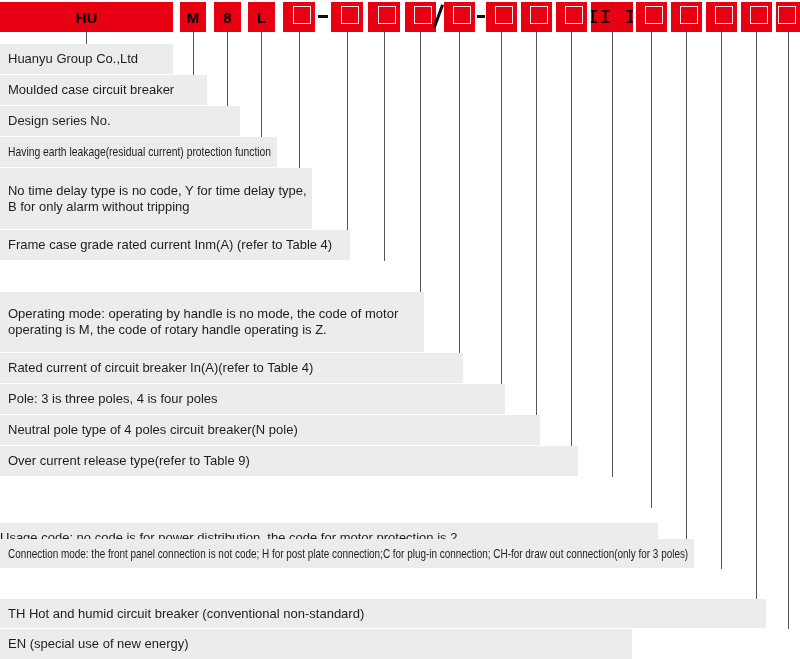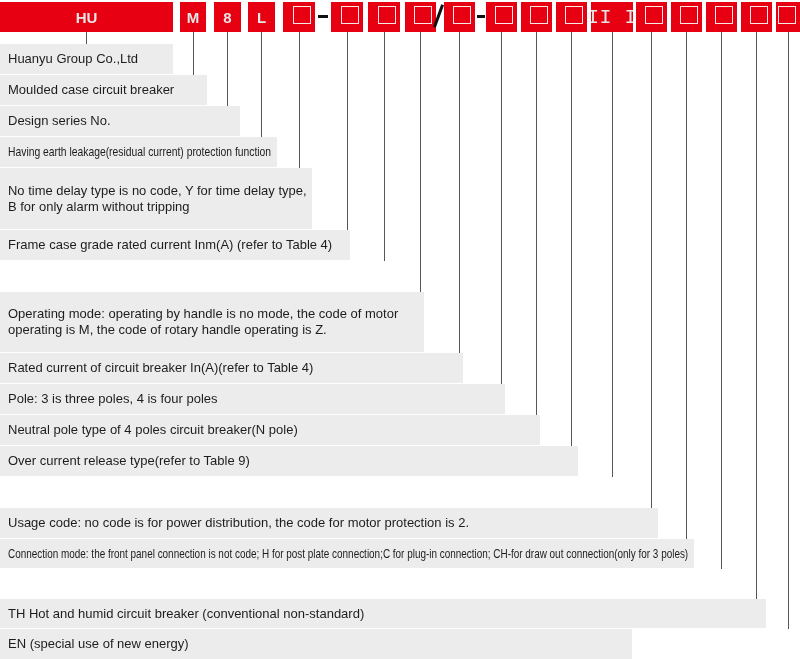--- a/index.html
+++ b/index.html
@@ -7,21 +7,21 @@
     position:relative;
     width:800px;height:659px;
     background:#ffffff;
     overflow:hidden;
     font-family:"Liberation Sans", sans-serif;
   }
   
   .bar-box{
     position:absolute;top:2px;height:30px;
     background:#e60012;
-    color:#e5e5e5;
+    color:#000000;
     display:flex;align-items:center;justify-content:center;
     font-size:15px;font-weight:bold;
     overflow:hidden;
   }
   .box-label{white-space:pre;}
   .box-label.serif{
     font-family:Liberation Mono, monospace;
     font-weight:normal;font-size:20px;letter-spacing:.5px;
   }
   .ph-square{
@@ -189,21 +189,21 @@
     </div>
   <div class="legend-row" style="top:384px;height:30px;width:505px">
       <span class="row-label">Pole: 3 is three poles, 4 is four poles</span>
     </div>
   <div class="legend-row" style="top:415px;height:30px;width:540px">
       <span class="row-label">Neutral pole type of 4 poles circuit breaker(N pole)</span>
     </div>
   <div class="legend-row" style="top:446px;height:30px;width:578px">
       <span class="row-label">Over current release type(refer to Table 9)</span>
     </div>
-  <div class="legend-row" style="top:508px;height:30px;width:658px;padding-left:8px">
+  <div class="legend-row" style="top:523px;height:30px;width:658px;padding-left:0">
       <span class="row-label">Usage code: no code is for power distribution, the code for motor protection is 2.</span>
     </div>
   <div class="legend-row" style="top:539px;height:29px;width:694px">
       <span class="row-label" style="transform: scaleX(0.764);">Connection mode: the front panel connection is not code; H for post plate connection;C for plug-in connection; CH-for draw out connection(only for 3 poles)</span>
     </div>
   <div class="legend-row" style="top:599px;height:29px;width:766px">
       <span class="row-label">TH Hot and humid circuit breaker (conventional non-standard)</span>
     </div>
   <div class="legend-row" style="top:629px;height:30px;width:632px">
       <span class="row-label">EN (special use of new energy)</span>

